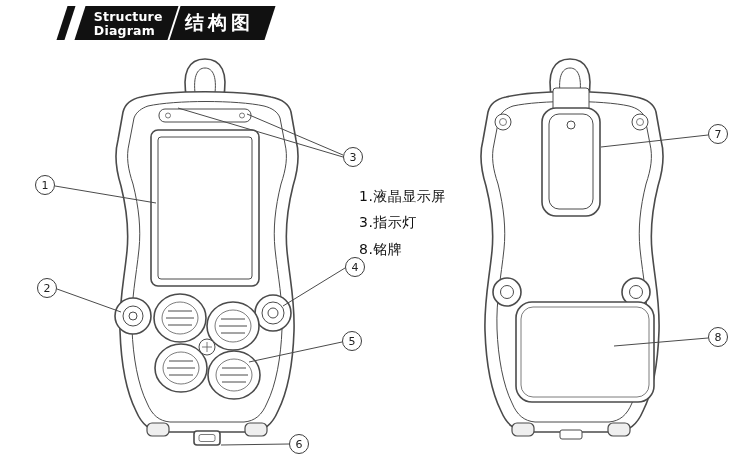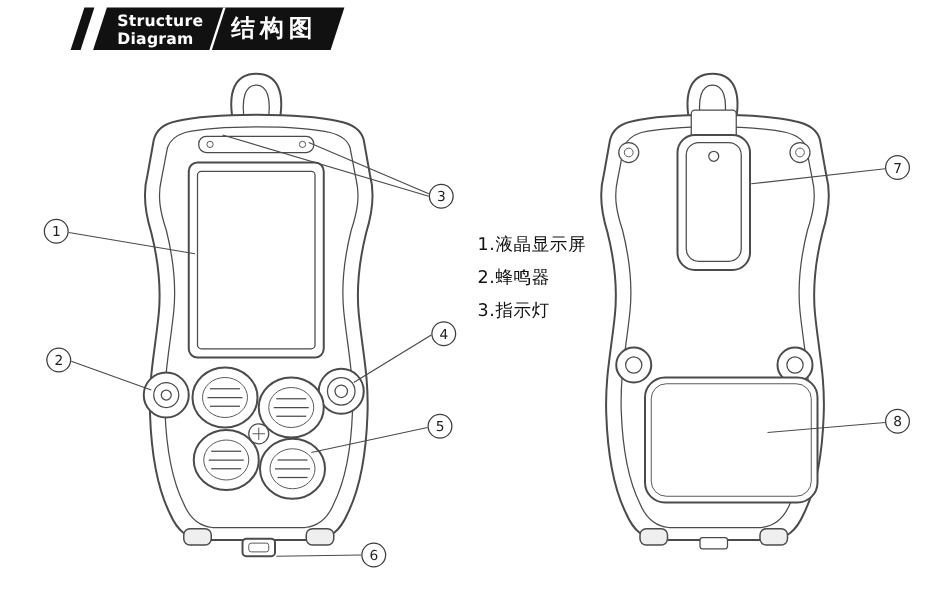--- a/index.html
+++ b/index.html
@@ -23,21 +23,21 @@
     letter-spacing:.2px;white-space:nowrap;
   }
   .banner .divider{
     width:2.5px;height:34px;background:#fff;margin:0 10px;align-self:center;
   }
   .banner .zh{
     color:#fff;font-size:19px;font-weight:bold;letter-spacing:4px;
     transform:skewX(18deg);white-space:nowrap;
   }
   
-  .legend{position:absolute;left:382px;top:183px;}
+  .legend{position:absolute;left:359px;top:183px;}
   .legend-item{
     height:26.4px;line-height:26.4px;font-size:14px;font-weight:500;
     color:#111;letter-spacing:.5px;white-space:nowrap;
   }
   
   .callout{
     position:absolute;width:20px;height:20px;border:1.4px solid #3c3c3c;
     border-radius:50%;background:#fff;box-sizing:border-box;
     display:flex;align-items:center;justify-content:center;
     font-size:11px;color:#222;
@@ -210,17 +210,17 @@
   <div class="callout" style="left:37px;top:278px;">2</div>
   <div class="callout" style="left:343px;top:147px;">3</div>
   <div class="callout" style="left:345px;top:257px;">4</div>
   <div class="callout" style="left:342px;top:331px;">5</div>
   <div class="callout" style="left:289px;top:434px;">6</div>
   <div class="callout" style="left:708px;top:124px;">7</div>
   <div class="callout" style="left:708px;top:327px;">8</div>
 
   <div class="legend">
     <div class="legend-item">1.液晶显示屏</div>
-    <div class="legend-item">2.蜂鸣器</div>
     <div class="legend-item">3.指示灯</div>
+    <div class="legend-item">8.铭牌</div>
   </div>
 
 </div>
 
 </body></html>

